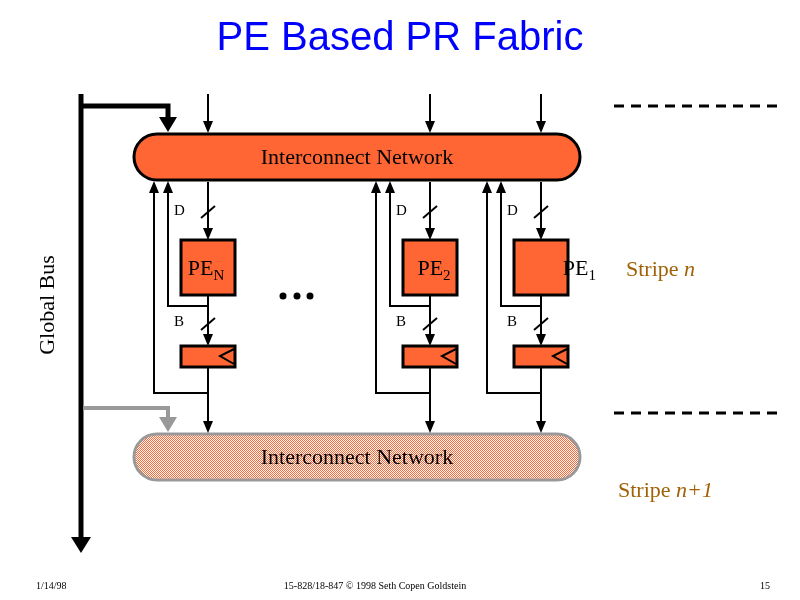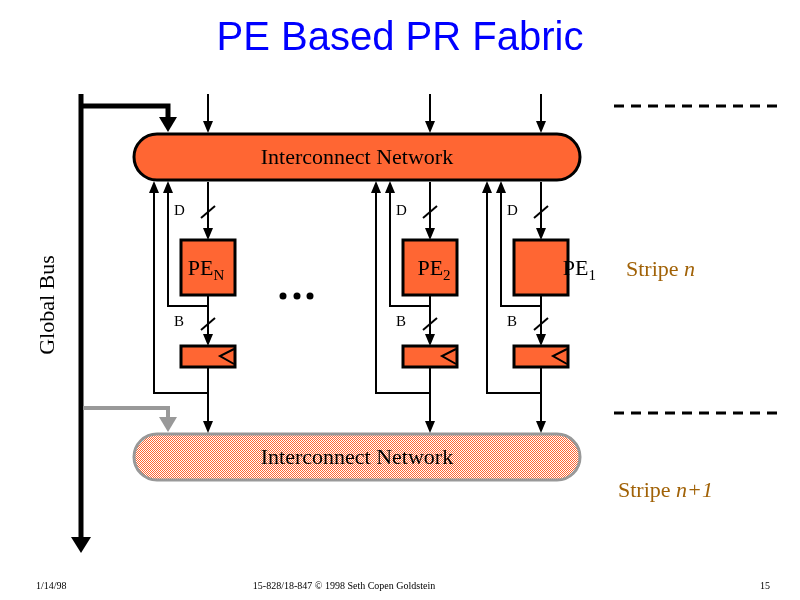--- a/index.html
+++ b/index.html
@@ -139,14 +139,14 @@
   </div>
 
 <div class="side-label" style="left:626px;top:256px;">
   <span>Stripe </span><i>n</i>
 </div>
 <div class="side-label" style="left:618px;top:477px;">
   <span>Stripe </span><i>n+1</i>
 </div>
 
 <div class="footer" style="left:20px;margin-left:16px;">1/14/98</div>
-<div class="footer" style="left:0;width:688px;text-align:center;">15-828/18-847 © 1998 Seth Copen Goldstein</div>
+<div class="footer" style="left:0;width:688px;text-align:center;padding-left:31px;">15-828/18-847 © 1998 Seth Copen Goldstein</div>
 <div class="footer" style="left:760px;text-align:right;">15</div>
 
 </body></html>

